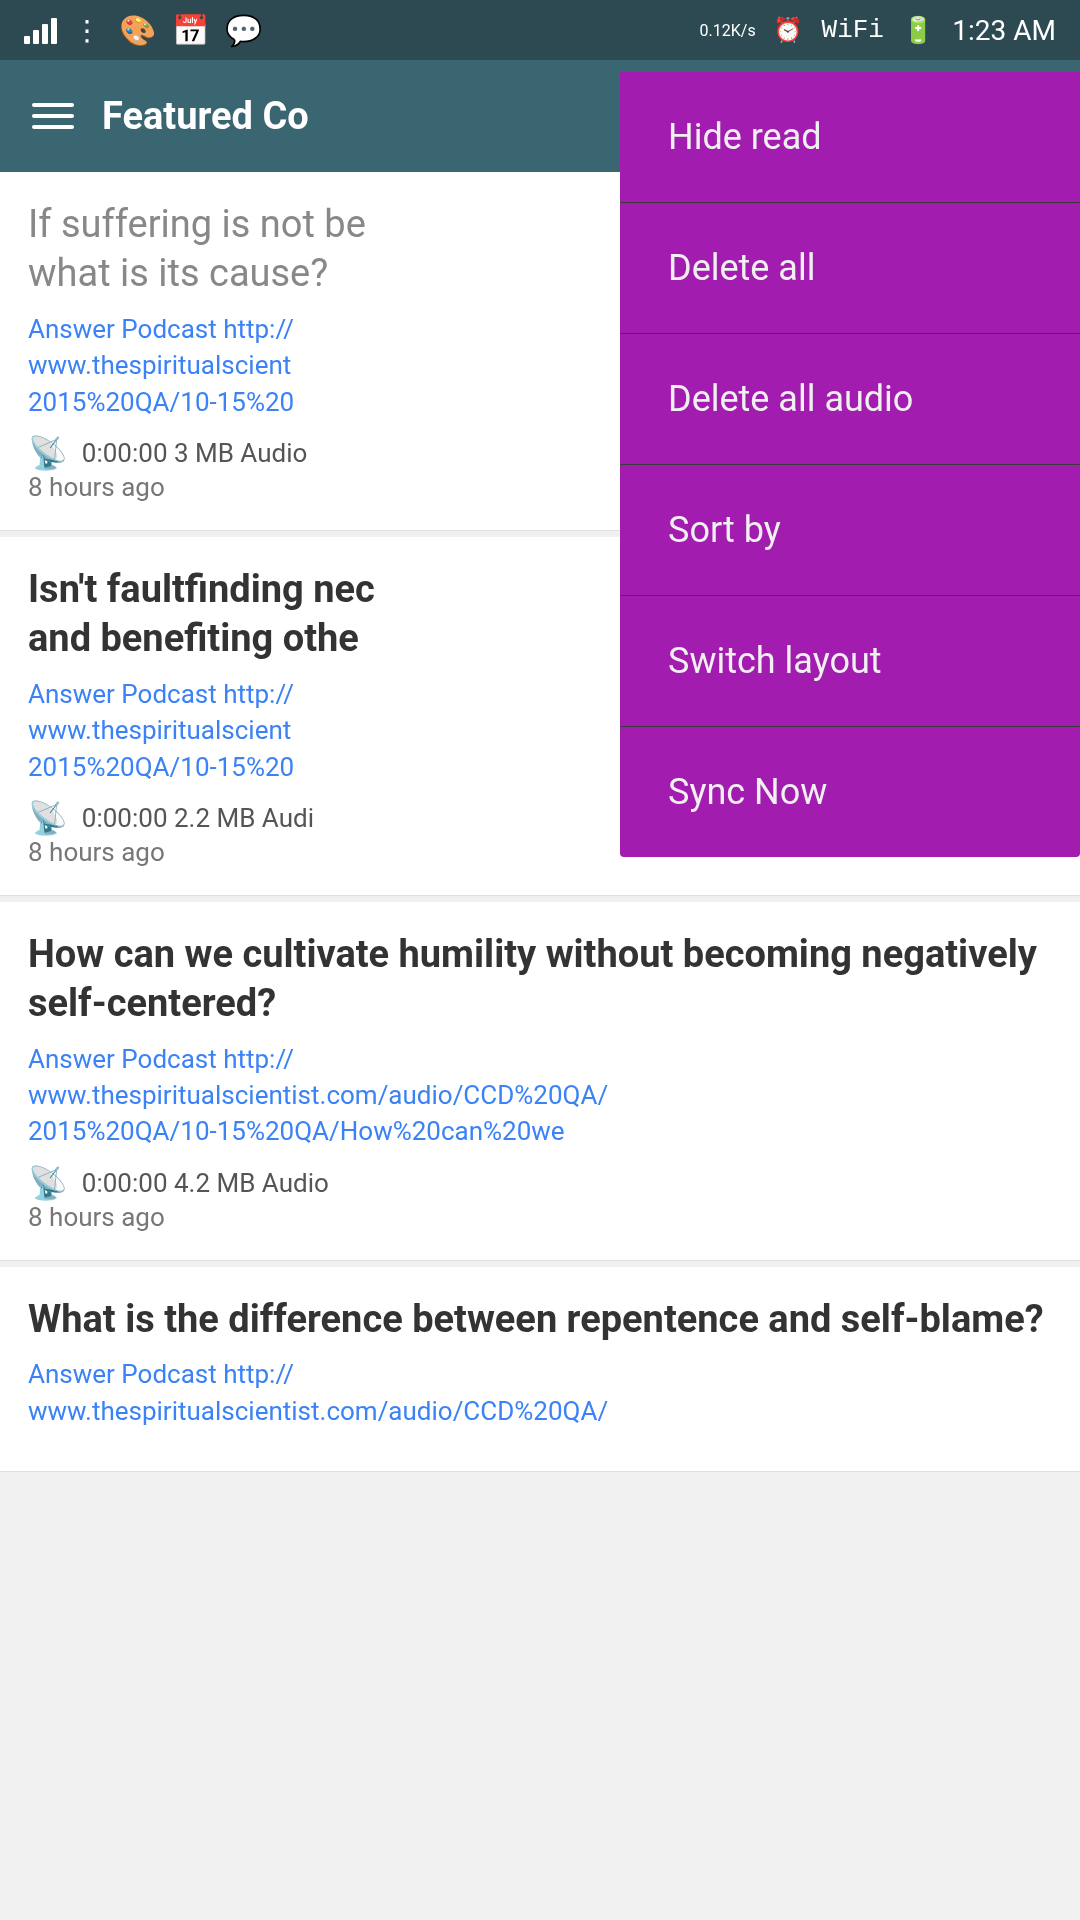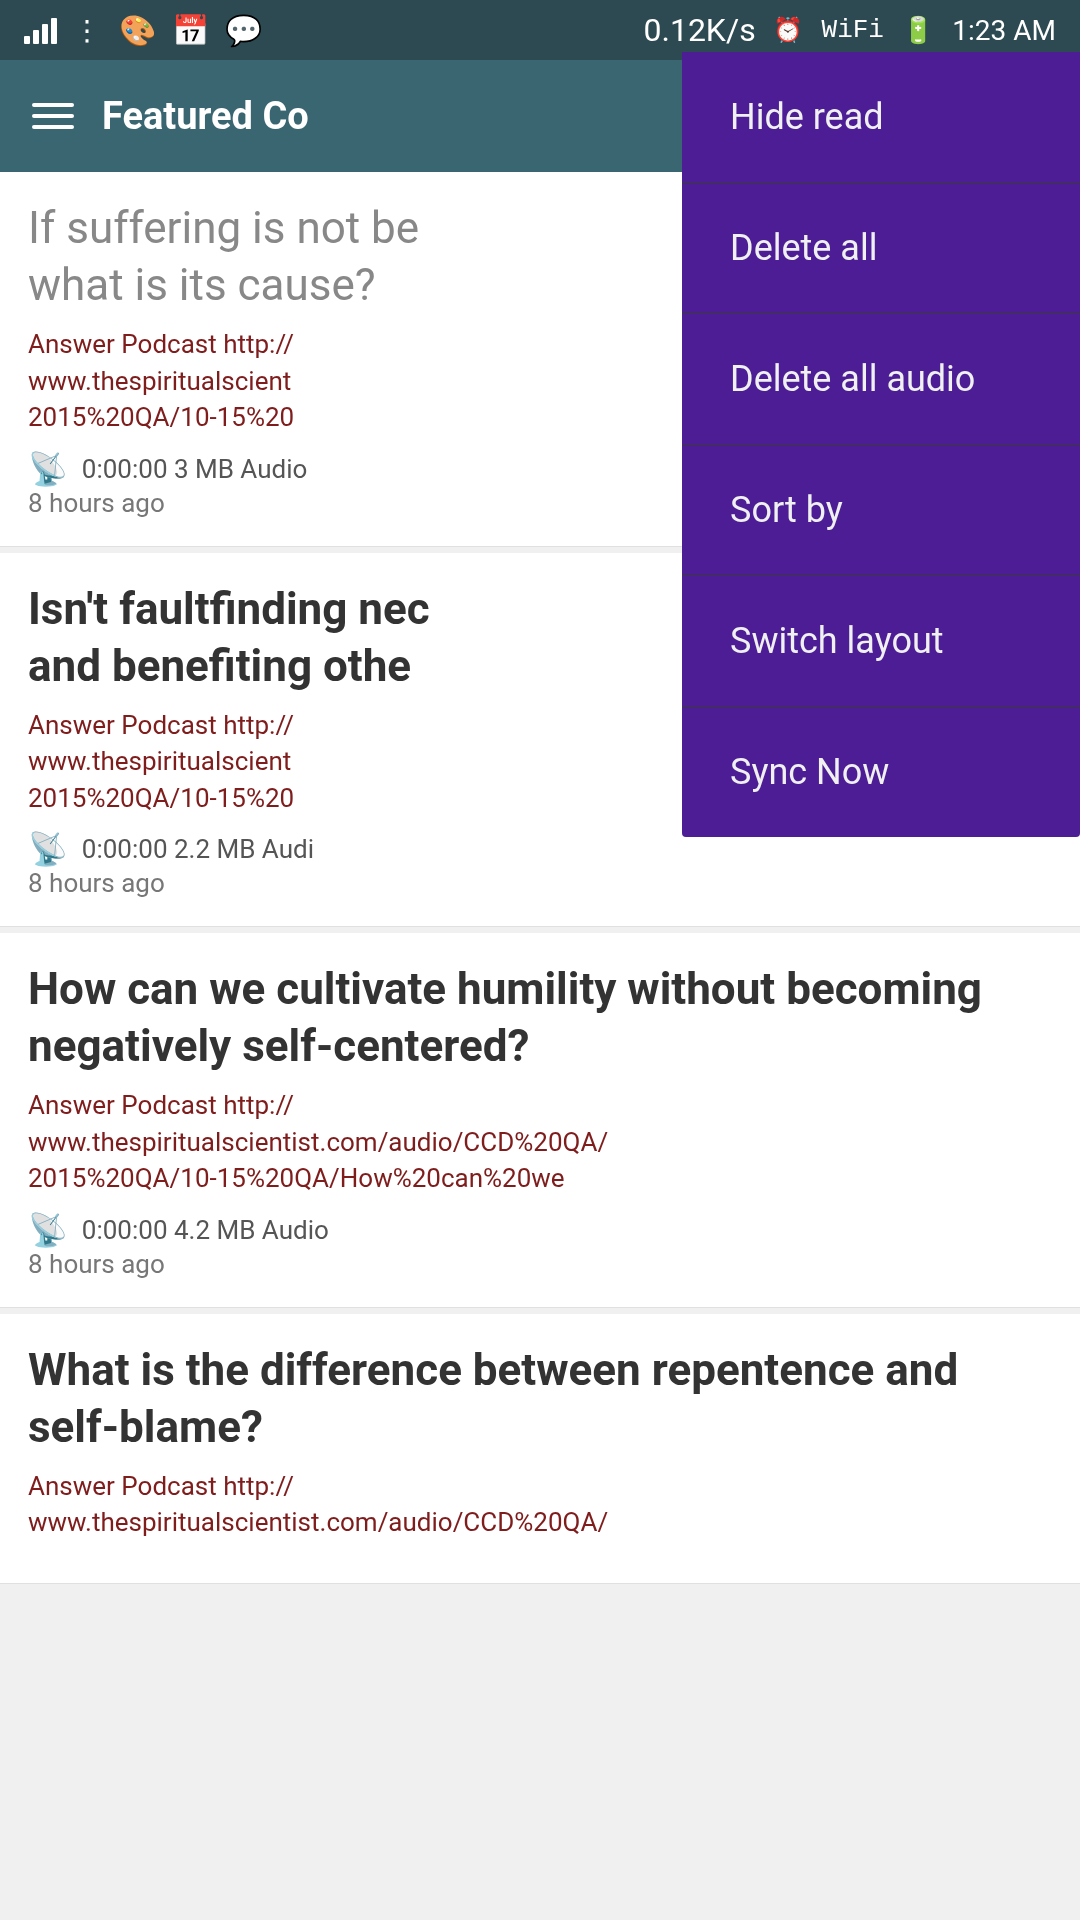--- a/index.html
+++ b/index.html
@@ -95,33 +95,33 @@
     }
 
     
     .feed-item {
       background: white;
       margin-bottom: 6px;
       padding: 28px 28px 28px 28px;
       border-bottom: 1px solid #e0e0e0;
     }
     .feed-item-title {
-      font-size: 44px;
+      font-size: 38px;
       font-weight: bold;
       color: #333;
       line-height: 1.3;
       margin-bottom: 12px;
     }
     .feed-item-title.read {
       color: #888;
       font-weight: normal;
     }
     .feed-item-url {
       font-size: 26px;
-      color: #7f1d1d;
+      color: #3b82f6;
       line-height: 1.4;
       margin-bottom: 14px;
       word-break: break-all;
     }
     .feed-item-meta {
       display: flex;
       align-items: center;
       gap: 14px;
     }
     .podcast-icon {
@@ -141,24 +141,24 @@
     .dropdown-overlay {
       position: absolute;
       top: 0;
       left: 0;
       right: 0;
       bottom: 0;
       z-index: 10;
     }
     .dropdown-menu {
       position: absolute;
-      top: 52px;
+      top: 72px;
       right: 0;
-      width: 398px;
-      background: #4c1d95;
+      width: 460px;
+      background: #a21caf;
       z-index: 20;
       border-radius: 0 0 4px 4px;
       overflow: hidden;
     }
     .dropdown-item {
       padding: 44px 48px;
       color: #f0f0f0;
       font-size: 36px;
       font-weight: 400;
       cursor: pointer;
@@ -179,21 +179,21 @@
       <span class="signal-bar" style="height:20px"></span>
       <span class="signal-bar" style="height:26px"></span>
     </div>
     <span style="font-size:28px; letter-spacing:2px;">⋮</span>
 
     <span style="font-size:30px;">🎨</span>
     <span style="font-size:30px;">📅</span>
     <span style="font-size:30px;">💬</span>
   </div>
   <div class="status-right">
-    <span style="font-size:32px;">0.12K/s</span>
+    <span style="font-size:16px;">0.12K/s</span>
     <span>⏰</span>
     <span class="wifi-icon">WiFi</span>
     <span style="font-size:26px;">🔋</span>
     <span class="time-display">1:23 AM</span>
   </div>
 </div>
 
 <div class="toolbar">
   <div class="hamburger-icon">
     <span></span>

